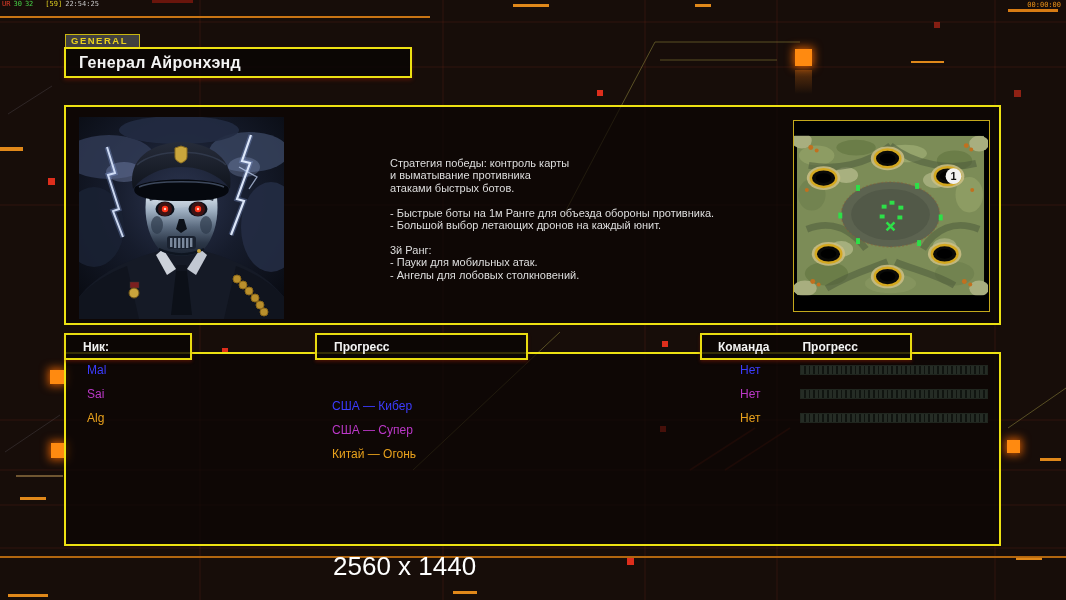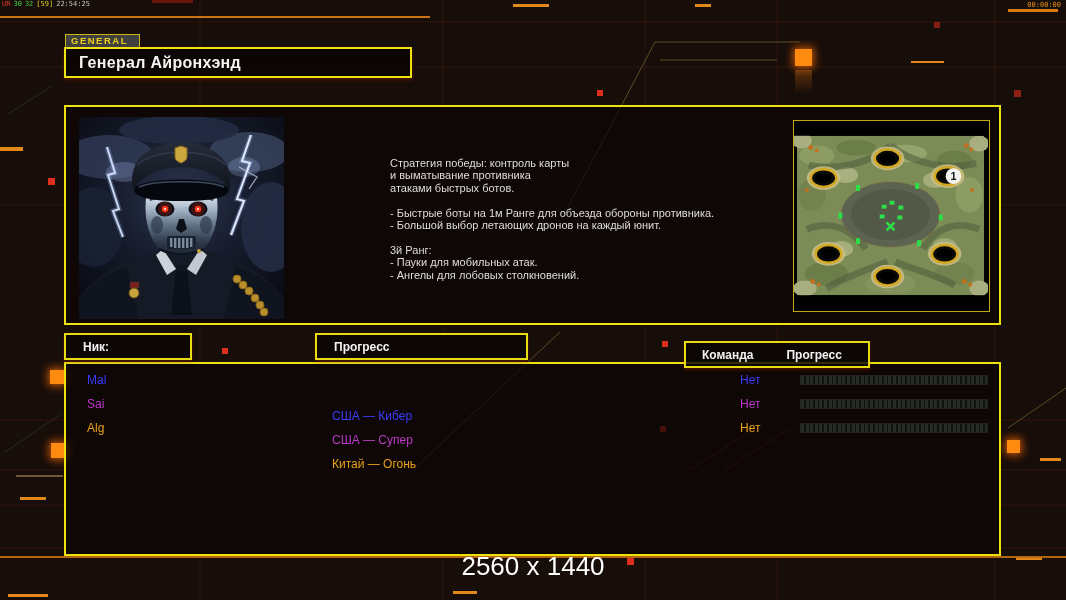--- a/index.html
+++ b/index.html
@@ -12,21 +12,21 @@
   .osq-reflect{background:linear-gradient(180deg,rgba(255,130,20,.30),rgba(255,130,20,0));z-index:1;}
   .rsq{background:#de2e1c;z-index:1;}
   .dash{background:#e0881a;z-index:1;}
   .topline{left:0;top:16px;width:430px;height:2px;background:#c87414;z-index:1;}
   .bottomline{left:0;top:556px;width:1066px;height:2px;background:#b96c10;opacity:.95;z-index:1;}
   
   .perf{left:2px;top:1px;font-family:"DejaVu Sans Mono",monospace;font-size:7px;line-height:7px;z-index:5;letter-spacing:0;}
   .perf span{margin-right:3px;}
   .perf .p-label{color:#e03c28;}
   .perf .p-green{color:#46cf46;}
-  .perf .p-yellow{color:#e0d020;}
+  .perf .p-yellow{color:#e0d020;margin-left:9px;}
   .perf .p-clock{color:#c4c4c4;}
   .timer{right:5px;top:1px;font-size:7px;color:#e89018;z-index:5;font-family:"DejaVu Sans Mono",monospace;}
   .timerbar{right:8px;top:9px;width:50px;height:3px;background:#d87c14;z-index:5;}
   
   .general-tab{left:65px;top:34px;width:68px;height:12px;background:#404040;border:1px solid #c9b60f;
     color:#e9cf1b;font-size:9.5px;font-weight:bold;letter-spacing:1.5px;line-height:12px;padding-left:5px;z-index:3;}
   .title-box{left:64px;top:47px;width:348px;height:31px;border:2px solid #ede112;background:rgba(9,5,4,.82);
     box-sizing:border-box;display:flex;align-items:center;padding-left:13px;z-index:3;
     box-shadow:0 2px 4px rgba(150,30,8,.45);}
   .title-box .title-text{color:#f4f4f4;font-size:16px;font-weight:bold;letter-spacing:.3px;}
@@ -37,37 +37,37 @@
   .desc{left:390px;top:157px;width:336px;color:#dedede;font-size:11px;line-height:12.4px;
     white-space:pre-line;z-index:3;}
   .minimap{left:793px;top:120px;width:197px;height:192px;background:#000;border:1.5px solid #c3a81c;
     box-sizing:border-box;z-index:3;}
   
   .hdr{top:333px;height:27px;border:2px solid #e8db10;background:rgba(10,5,4,.82);box-sizing:border-box;
     display:flex;align-items:center;z-index:3;color:#f2f2f2;font-size:12px;font-weight:bold;
     box-shadow:0 2px 3px rgba(150,30,8,.4);}
   .hdr-nick{left:64px;width:128px;padding-left:17px;}
   .hdr-general{left:315px;width:213px;padding-left:17px;}
-  .hdr-team{left:684px;width:186px;margin-top:8px;}
+  .hdr-team{left:700px;width:212px;}
   .hdr-team .t1{margin-left:16px;}
   .hdr-team .t2{margin-left:33px;}
   
-  .roster-panel{left:64px;top:362px;width:937px;height:194px;border:2px solid #ede112;background:rgba(11,6,4,.72);
+  .roster-panel{left:64px;top:352px;width:937px;height:194px;border:2px solid #ede112;background:rgba(11,6,4,.72);
     box-sizing:border-box;z-index:2;}
   .roster-row{position:absolute;left:0;width:100%;height:24px;font-size:12px;line-height:24px;}
   .roster-row .cell{position:absolute;top:0;}
   .cell-nick{left:21px;}
   .cell-general{left:266px;margin-top:36px;}
   .cell-team{left:674px;}
   .progress-track{position:absolute;left:734px;top:7px;width:188px;height:10px;background:#0d110d;
     border:1px solid #20261f;box-sizing:border-box;
     background-image:repeating-linear-gradient(90deg,#252c25 0px,#252c25 3px,#101410 3px,#101410 4.6px);}
   .progress-fill{height:100%;background:#39c53c;width:0%;}
   
-  .res-label{left:333px;top:551px;width:400px;text-align:center;color:#fff;font-size:26px;z-index:4;}
+  .res-label{left:333px;top:551px;width:400px;text-align:left;color:#fff;font-size:26px;z-index:4;}
 </style>
 </head>
 <body>
 
 <div class="stage">
 
   <svg class="abs deco" viewBox="0 0 1066 600">
     <g stroke="rgba(155,48,28,0.20)" stroke-width="1">
       <line x1="200" y1="0" x2="200" y2="600"></line>
         <line x1="443" y1="0" x2="443" y2="600"></line>

